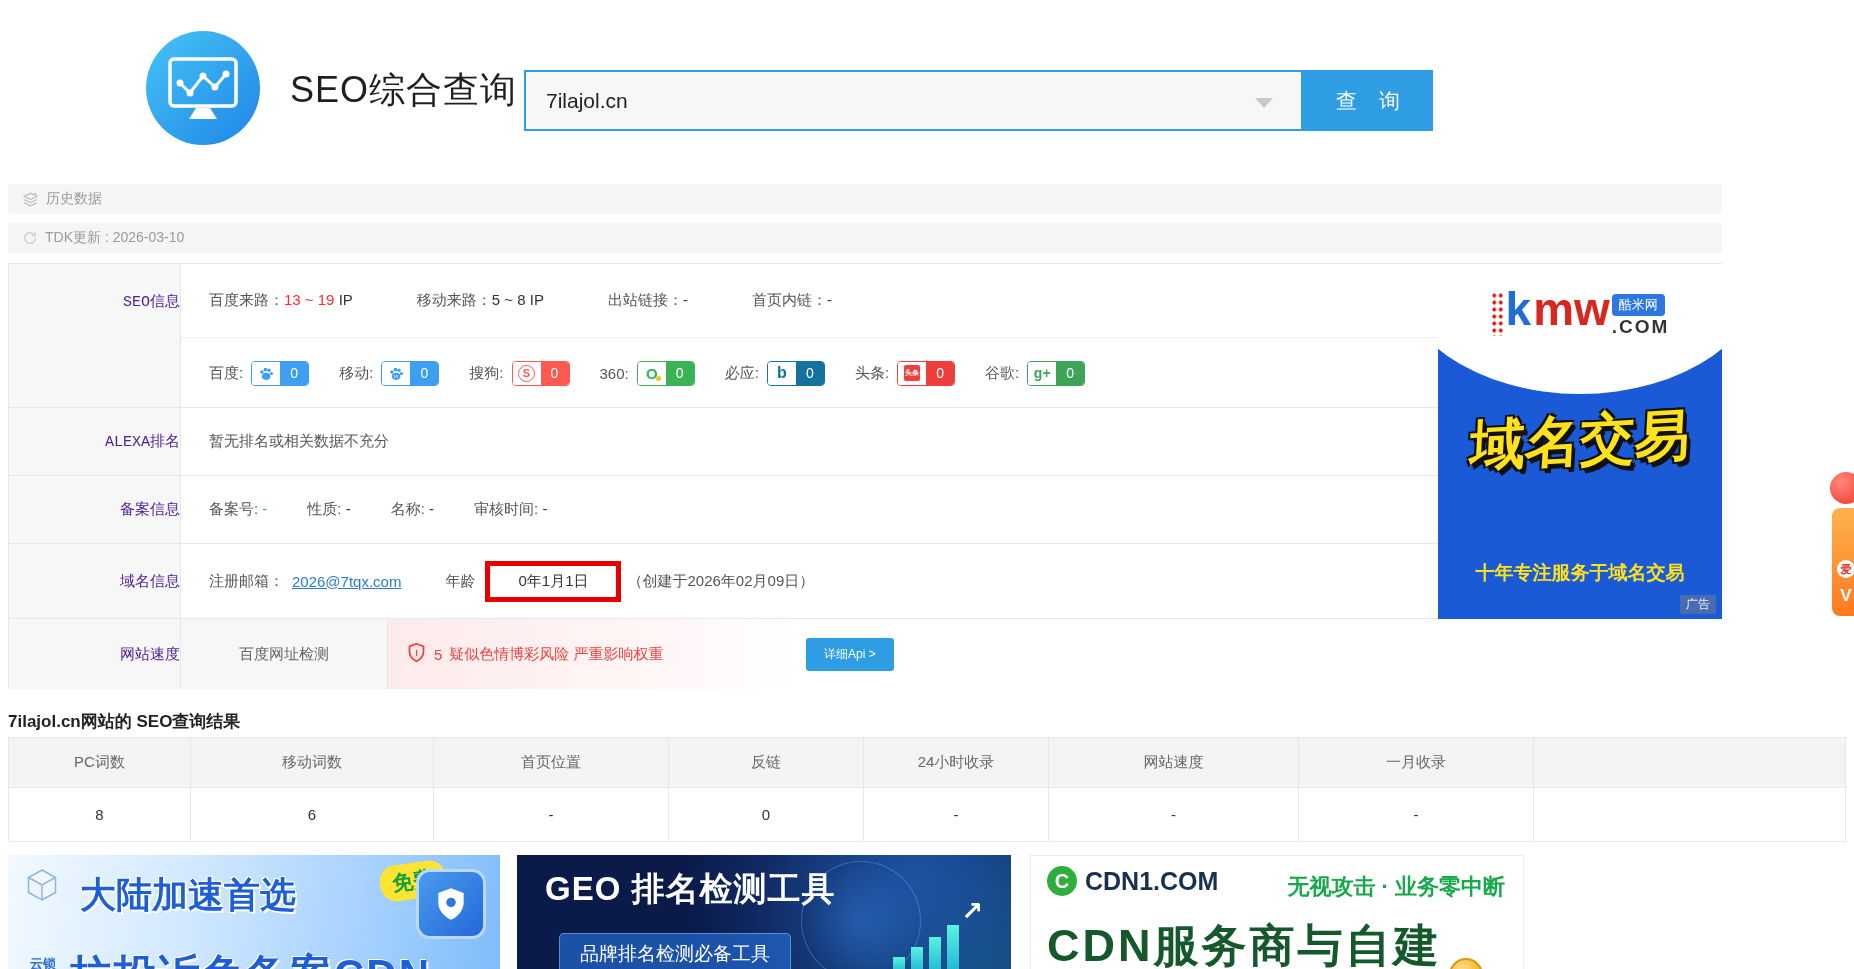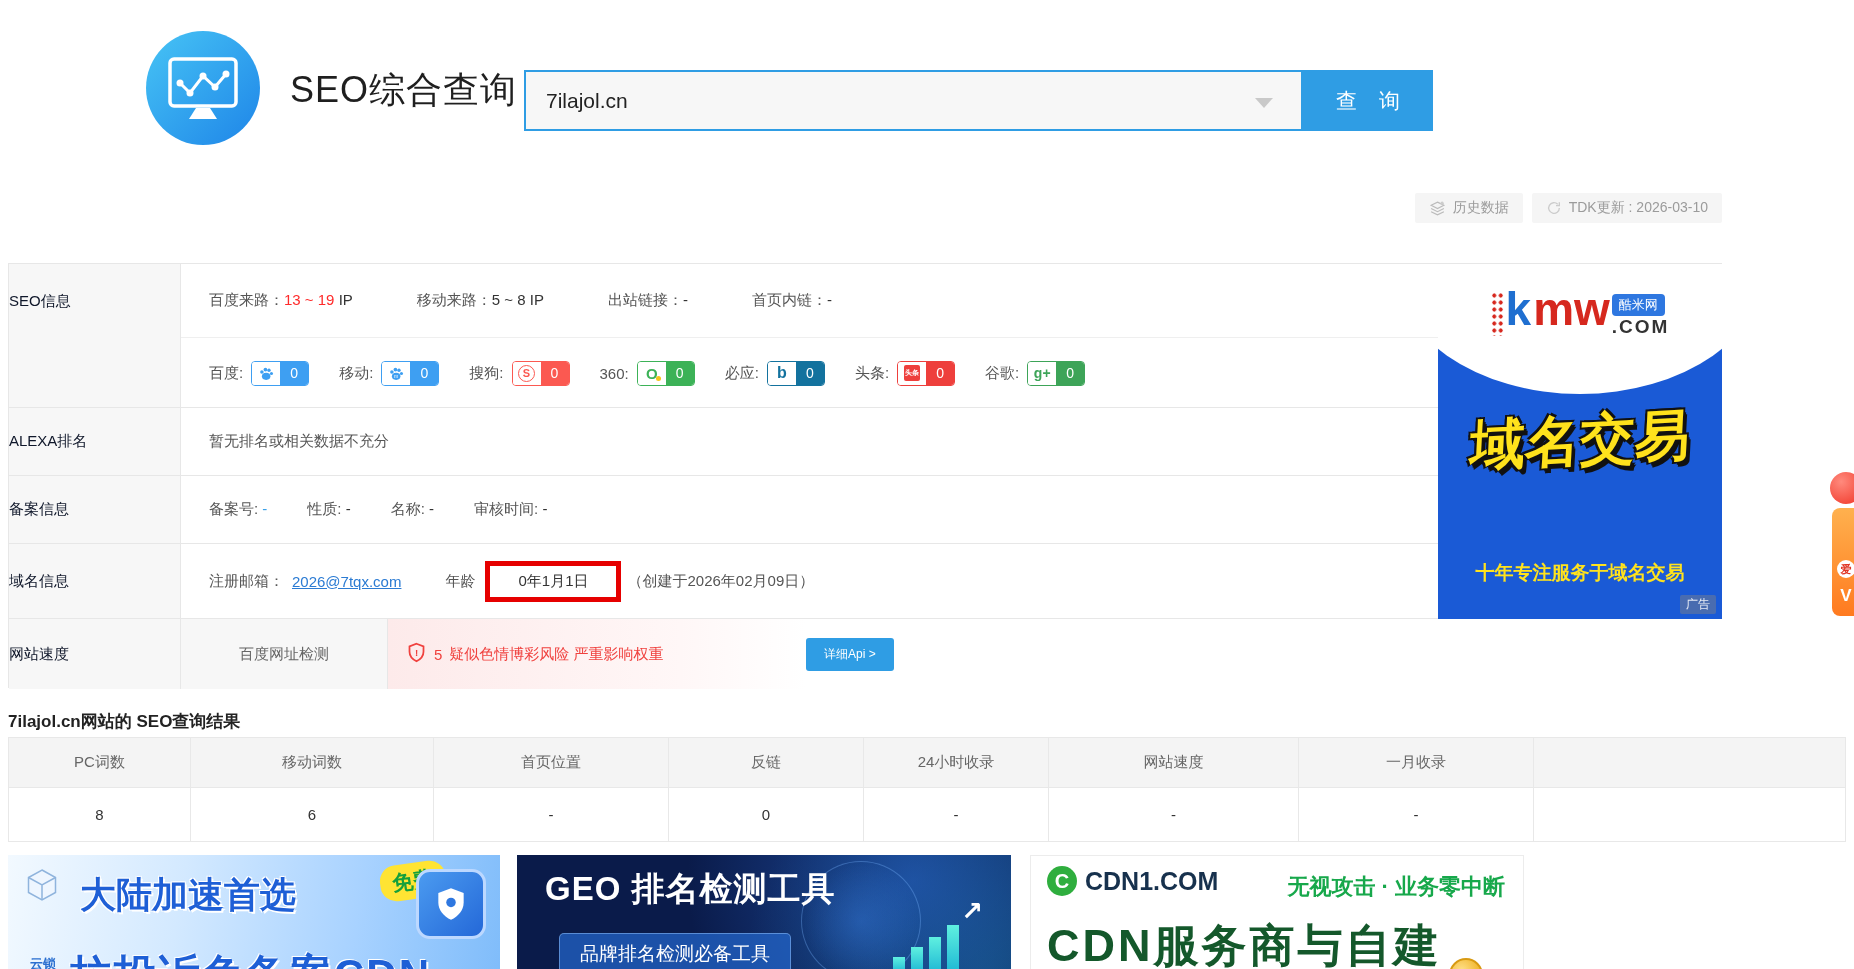--- a/index.html
+++ b/index.html
@@ -15,31 +15,31 @@
                   background:transparent; font-size:21px; color:#222; padding:0 60px 0 20px;
                   font-family:"Liberation Sans","DejaVu Sans",sans-serif; }
   .dd-arrow { position:absolute; right:28px; top:26px; width:0; height:0;
               border-left:9px solid transparent; border-right:9px solid transparent;
               border-top:10px solid #c9c9c9; cursor:pointer; }
   .query-btn { position:absolute; left:1303px; top:70px; width:130px; height:61px; border:none;
                color:#fff; font-size:21px; letter-spacing:8px; cursor:pointer; padding-left:8px;
                font-family:inherit; }
 
   
-  .toolbar { position:absolute; top:193px; left:8px; width:1714px; display:flex; justify-content:flex-end; gap:9px; }
+  .toolbar { position:absolute; top:184px; left:8px; width:1714px; display:flex; justify-content:flex-end; gap:9px;flex-direction:column; }
   .tool-badge { height:30px; background:#f5f5f5; color:#9b9b9b; font-size:14px;
                 display:flex; align-items:center; gap:7px; padding:0 14px; border-radius:2px; cursor:pointer; }
   .tool-badge svg { display:block; }
 
   
   .qt { position:absolute; left:8px; top:263px; width:1714px; height:425px;
         border:1px solid #e7e7e7; font-size:15px; color:#555; background:#fff; }
   .qt-label { position:absolute; left:0; width:172px; background:#f7f7f7;
               border-right:1px solid #e7e7e7; border-bottom:1px solid #e7e7e7;
-              display:flex; align-items:center; justify-content:flex-start; color:#0f172a; }
+              display:flex; align-items:center; justify-content:flex-end; color:#4c1d95;font-family:Liberation Mono, monospace; }
   .lab-r1 { top:0; height:144px; align-items:flex-start; }
   .lab-r1 span { margin-top:28px; }
   .lab-r2 { top:144px; height:68px; }
   .lab-r3 { top:212px; height:68px; }
   .lab-r4 { top:280px; height:75px; }
   .lab-r5 { top:355px; height:70px; border-bottom:none; }
 
   .qt-row { position:absolute; left:172px; width:1257px; border-bottom:1px solid #e7e7e7; background:#fff; }
   .row-seo { top:0; height:144px; }
   .row-alexa { top:144px; height:68px; display:flex; align-items:center; padding-left:28px; }

